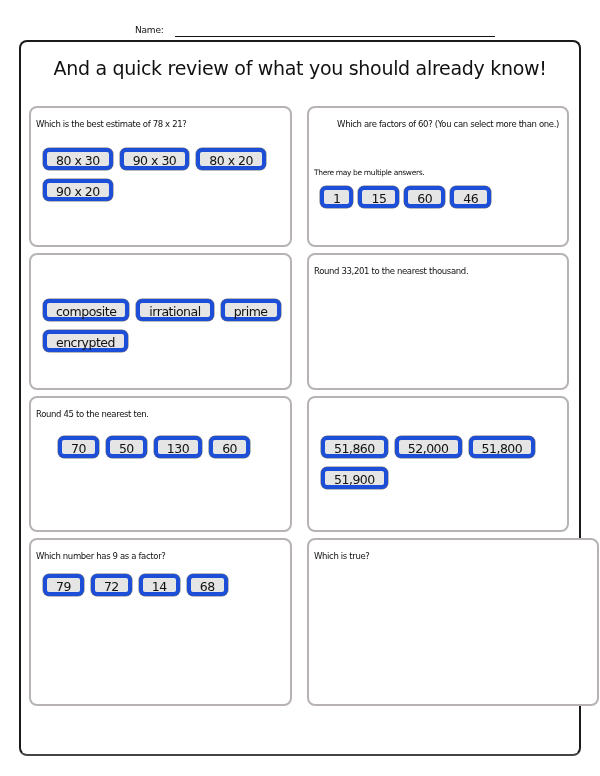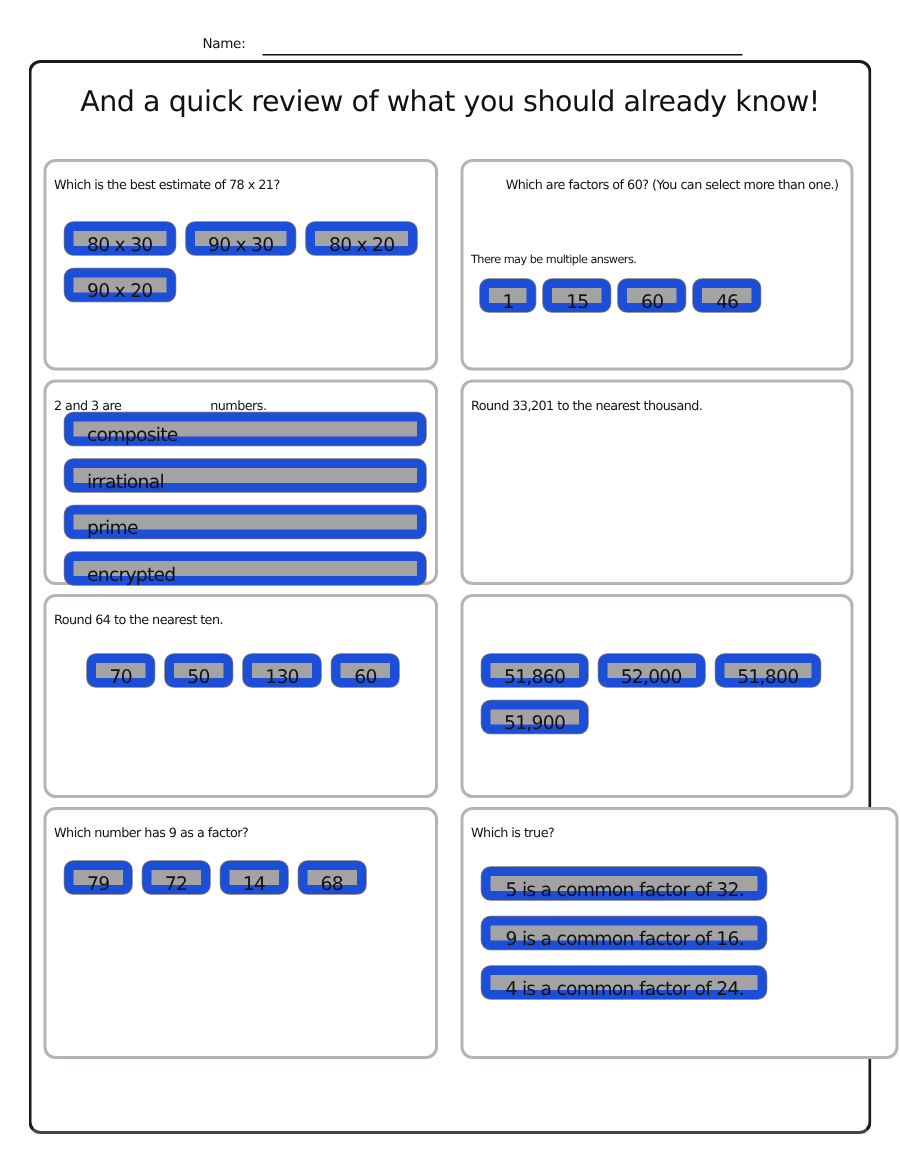--- a/index.html
+++ b/index.html
@@ -6,21 +6,21 @@
     body { width: 600px; height: 776px; position: relative; font-family: "DejaVu Sans", sans-serif; color: #111; overflow: hidden; }
     .name-row { position: absolute; left: 0; top: 24px; width: 600px; height: 16px; }
     .name-label { position: absolute; left: 135px; top: 1px; font-size: 9px; letter-spacing: -0.2px; }
     .name-line { position: absolute; left: 175px; top: 12px; width: 320px; border-bottom: 1px solid #111; }
     .sheet { position: absolute; left: 19px; top: 40px; width: 558px; height: 712px; border: 2px solid #1a1a1a; border-radius: 8px; border-bottom-color: #444; }
     .title { position: absolute; left: 0; top: 15px; width: 100%; text-align: center; font-size: 19px; letter-spacing: -0.3px; }
     .card { position: absolute; box-sizing: border-box; border: 2px solid #b8b3b3; border-radius: 8px; background: #fff; }
     .q { position: absolute; left: 5px; top: 10px; right: 8px; font-size: 8.5px; line-height: 12px; letter-spacing: -0.35px; }
     .hint { position: absolute; left: 5px; top: 60px; font-size: 7.5px; letter-spacing: -0.35px; }
     .opts { position: absolute; left: 12px; right: 6px; display: flex; flex-wrap: wrap; column-gap: 7px; row-gap: 9px; }
-    .opt { box-sizing: border-box; height: 22px; padding: 0 9px; border: 6px solid #1d4ed8; border-radius: 6px; font-size: 12.5px; line-height: 18px; letter-spacing: -0.5px; background: #a3a3a3; white-space: nowrap; box-shadow: 0 0 0 0.5px #777; }
+    .opt { box-sizing: border-box; height: 22px; padding: 0 9px; border: 4px solid #1d4ed8; border-radius: 6px; font-size: 12.5px; line-height: 18px; letter-spacing: -0.5px; background: #e5e5e5; white-space: nowrap; box-shadow: 0 0 0 0.5px #777; }
     .opts.col { flex-direction: column; row-gap: 11px; left: 12px; }
     .opts.col .opt { align-self: flex-start; padding: 0 9px 0 10px; }
   </style>
 </head>
 <body>
 
 <div class="name-row">
   <span class="name-label">Name:</span>
   <span class="name-line"></span>
 </div>
@@ -44,35 +44,34 @@
   <div class="hint">There may be multiple answers.</div>
   <div class="opts" style="top:78px; left:11px; column-gap:5px;">
     <div class="opt">1</div>
     <div class="opt">15</div>
     <div class="opt">60</div>
     <div class="opt">46</div>
   </div>
 </div>
 
 <div class="card" style="left:29px; top:253px; width:263px; height:137px;">
-  <div class="q">2 and 3 are ______________ numbers.</div>
-  <div class="opts" style="top:20px;flex-direction:column;">
+  <div class="opts" style="top:44px;">
     <div class="opt">composite</div>
     <div class="opt">irrational</div>
     <div class="opt">prime</div>
     <div class="opt">encrypted</div>
   </div>
 </div>
 
 <div class="card" style="left:307px; top:253px; width:262px; height:137px;">
   <div class="q">Round 33,201 to the nearest thousand.</div>
 </div>
 
 <div class="card" style="left:29px; top:396px; width:263px; height:136px;">
-  <div class="q">Round 64 to the nearest ten.</div>
+  <div class="q">Round 45 to the nearest ten.</div>
   <div class="opts" style="top:38px;padding-left:15px;">
     <div class="opt">70</div>
     <div class="opt">50</div>
     <div class="opt">130</div>
     <div class="opt">60</div>
   </div>
 </div>
 
 <div class="card" style="left:307px; top:396px; width:262px; height:136px;">
   <div class="opts" style="top:38px;">
@@ -88,18 +87,13 @@
   <div class="opts" style="top:34px;text-align:right;">
     <div class="opt">79</div>
     <div class="opt">72</div>
     <div class="opt">14</div>
     <div class="opt">68</div>
   </div>
 </div>
 
 <div class="card" style="left:307px; top:538px; width:292px; height:168px;">
   <div class="q">Which is true?</div>
-  <div class="opts col" style="top:38px;">
-    <div class="opt">5 is a common factor of 32.</div>
-    <div class="opt">9 is a common factor of 16.</div>
-    <div class="opt">4 is a common factor of 24.</div>
-  </div>
 </div>
 
 </body></html>

